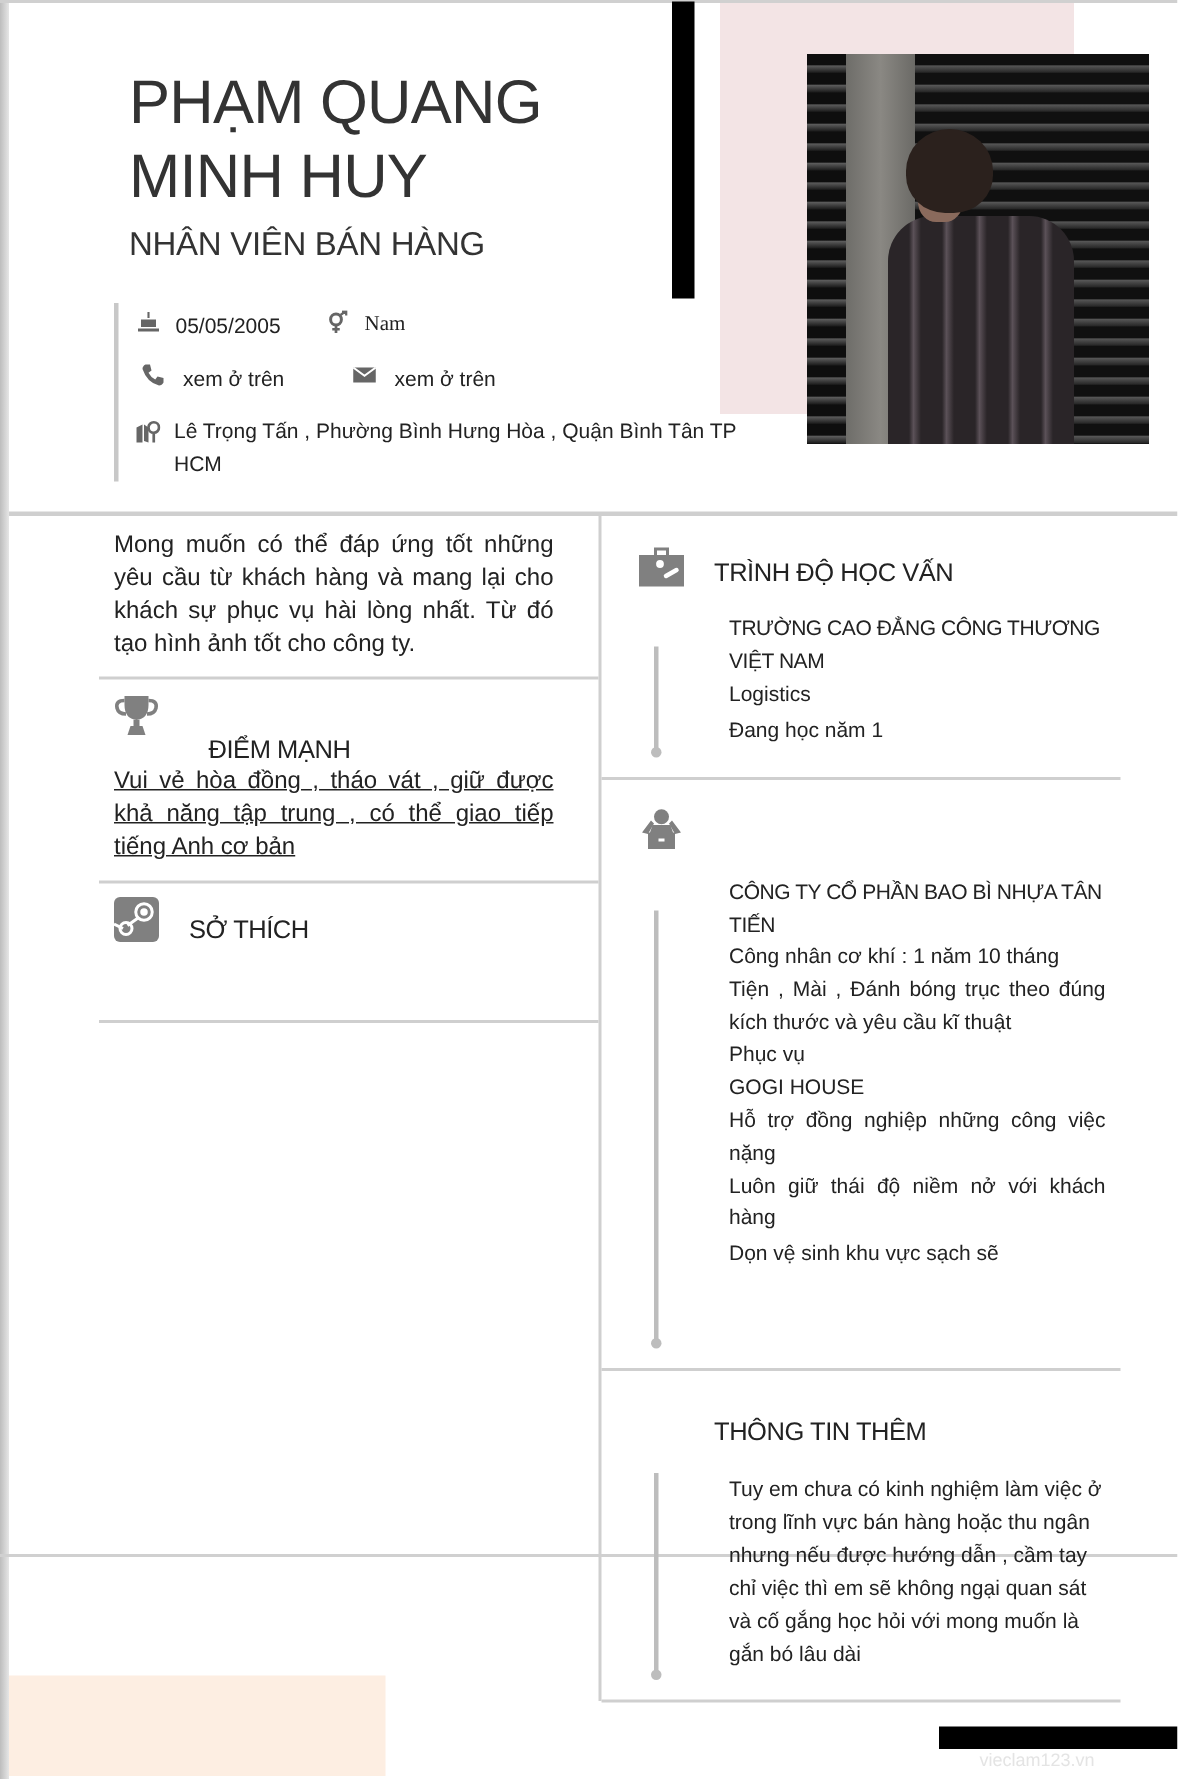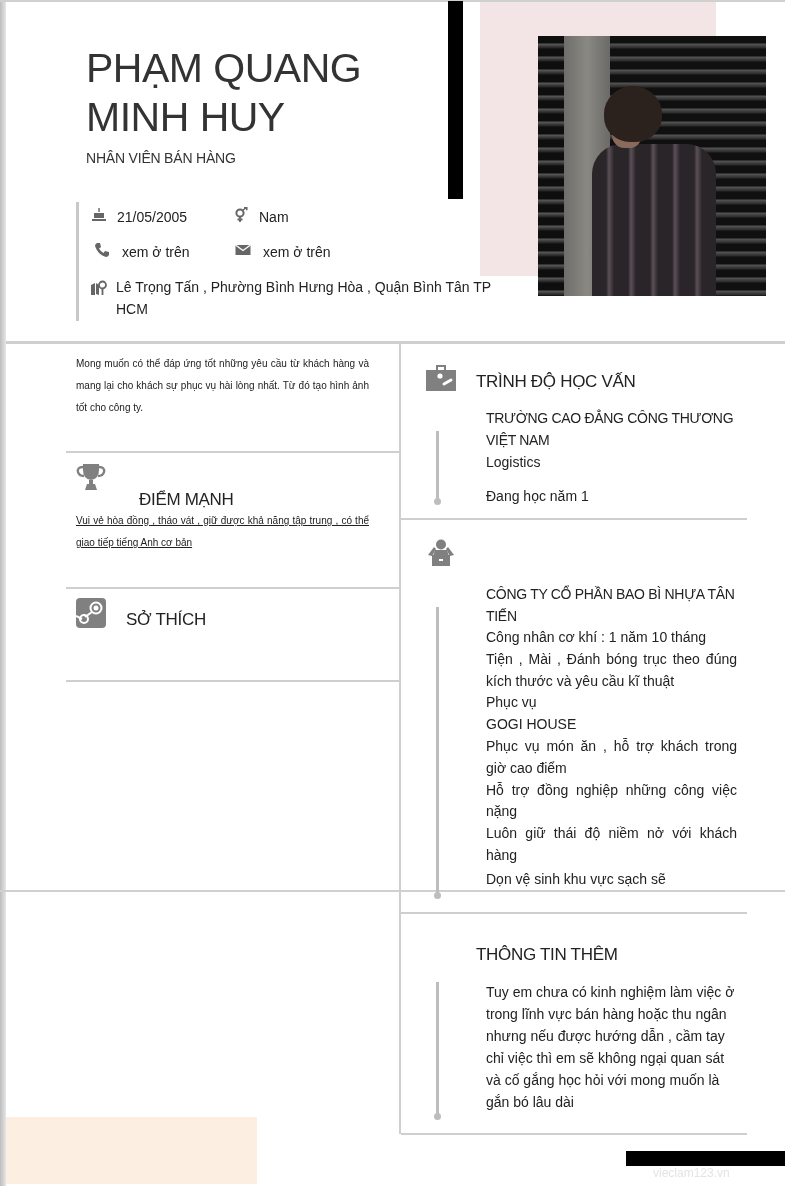--- a/index.html
+++ b/index.html
@@ -1,47 +1,47 @@
 <!DOCTYPE html>
 <html><head>
 <meta charset="utf-8">
 <style>
   * { box-sizing: border-box; margin: 0; padding: 0; }
   html, body { width: 785px; height: 1186px; overflow: hidden; background: #fff; }
   body { font-family: "Liberation Sans", "DejaVu Sans", sans-serif; color: #222; position: relative; }
-  .page { position: absolute; left: 0; top: 0; width: 785px; height: 892px; background: #fff; }
+  .page { position: absolute; left: 0; top: 0; width: 785px; height: 1038px; background: #fff; }
   .edge-left { position: absolute; left: 0; top: 0; width: 6px; height: 1186px; background: linear-gradient(to right, #bdbdbd, #e6e6e6); }
   .edge-top { position: absolute; left: 0; top: 0; width: 785px; height: 2px; background: #d0d0d0; }
   .edge-bottom { position: absolute; left: 0; bottom: 0; width: 785px; height: 2px; background: #d0d0d0; }
 
   .pink-block { position: absolute; left: 480px; top: 2px; width: 236px; height: 274px; background: #f3e4e5; }
   .black-bar { position: absolute; left: 448px; top: 1px; width: 15px; height: 198px; background: #000; }
   .photo { position: absolute; left: 538px; top: 36px; width: 228px; height: 260px; background: #1a1a1a; overflow: hidden; }
   .photo .pillar { position: absolute; left: 26px; top: 0; width: 46px; height: 260px; background: linear-gradient(to right, #6e6d69, #8a8883 50%, #6b6a66); }
   .photo .slats { position: absolute; left: 72px; top: 0; width: 156px; height: 260px;
     background: repeating-linear-gradient(to bottom, #101010 0px, #101010 7px, #555 8px, #2a2a2a 12px, #101010 13px); }
   .photo .slats-l { position: absolute; left: 0; top: 0; width: 26px; height: 260px;
     background: repeating-linear-gradient(to bottom, #0e0e0e 0px, #0e0e0e 7px, #5a5a5a 8px, #222 12px, #0e0e0e 13px); }
   .photo .person-head { position: absolute; left: 66px; top: 50px; width: 58px; height: 56px; border-radius: 50% 50% 45% 45%; background: #2b211d; }
   .photo .person-face { position: absolute; left: 74px; top: 78px; width: 30px; height: 34px; border-radius: 40%; background: #8a6a5c; }
   .photo .person-body { position: absolute; left: 54px; top: 108px; width: 124px; height: 152px; border-radius: 30px 30px 0 0;
     background: repeating-linear-gradient(to right, #2a2528 0px, #2a2528 14px, #5b5158 17px, #2a2528 22px); }
 
   .name { position: absolute; left: 86px; top: 44px; font-size: 41px; line-height: 49px; font-weight: 500; color: #333; letter-spacing: -0.5px; }
-  .role { position: absolute; left: 86px; top: 150px; font-size: 14px; font-weight: 500; color: #333; letter-spacing: -0.2px; }
+  .role { position: absolute; left: 86px; top: 150px; font-size: 22px; font-weight: 500; color: #333; letter-spacing: -0.2px; }
 
   .info { position: absolute; left: 76px; top: 202px; width: 420px; height: 119px; border-left: 3px solid #c8c8c8; }
   .info-row { position: absolute; display: flex; align-items: flex-start; font-size: 14px; color: #222; }
   .info-row .ico { width: 18px; height: 18px; margin-right: 9px; display: inline-flex; align-items: center; justify-content: center; color: #666; }
   .info-row .txt { line-height: 22px; }
 
   .hsep { position: absolute; left: 6px; top: 341px; width: 779px; height: 3px; background: #cfcfcf; }
   .vsep { position: absolute; left: 399px; top: 344px; width: 2px; height: 790px; background: #cfcfcf; }
 
-  .lpara { position: absolute; left: 76px; width: 293px; font-size: 10px; line-height: 22px; text-align: justify; color: #222; }
+  .lpara { position: absolute; left: 76px; width: 293px; font-size: 16px; line-height: 22px; text-align: justify; color: #222; }
   .lsep { position: absolute; left: 66px; width: 333px; height: 2px; background: #cfcfcf; }
   .sec-icon { position: absolute; width: 32px; height: 32px; color: #808080; }
   .sec-title { position: absolute; font-size: 17px; font-weight: 500; color: #222; letter-spacing: -0.3px; }
 
   .rsep { position: absolute; left: 401px; width: 346px; height: 2px; background: #cfcfcf; }
   .timeline { position: absolute; left: 436px; width: 3px; background: #bdbdbd; }
   .timeline::after { content: ""; position: absolute; left: -2px; bottom: -4px; width: 7px; height: 7px; border-radius: 50%; background: #bdbdbd; }
   .rblock { position: absolute; left: 486px; width: 251px; font-size: 14px; line-height: 22px; color: #222; }
   .rblock .bold { font-weight: 400; letter-spacing: -0.3px; }
   .rblock .j { text-align: justify; }
@@ -79,23 +79,23 @@
 
   <div class="info">
     <div class="info-row" style="left:11px; top:4px;">
       <span class="ico">
         <svg width="16" height="16" viewBox="0 0 16 16">
             <rect x="7.3" y="1" width="1.4" height="4" fill="#666"></rect>
             <rect x="3" y="6" width="10" height="5" fill="#666"></rect>
             <rect x="1" y="12" width="14" height="2" fill="#666"></rect>
           </svg>
       </span>
-      <span class="txt">21/05/2005</span>
-    </div>
-    <div class="info-row" style="left:153px; top:4px;">
+      <span class="txt">05/05/2005</span>
+    </div>
+    <div class="info-row" style="left:137px; top:4px;font-family:Liberation Serif, serif;">
       <span class="ico">
         <svg width="16" height="16" viewBox="0 0 16 16">
             <circle cx="7" cy="6" r="3.6" fill="none" stroke="#666" stroke-width="2"></circle>
             <path d="M7 10 v5 M4.5 12.5 h5" stroke="#666" stroke-width="1.8"></path>
             <path d="M10 3 L13.5 0.5 M11 0.5 h2.8 v2.8" stroke="#666" stroke-width="1.5" fill="none"></path>
           </svg>
       </span>
       <span class="txt">Nam</span>
     </div>
     <div class="info-row" style="left:14px; top:39px;">
@@ -165,41 +165,40 @@
         <rect x="0" y="6" width="30" height="21" fill="#808080"></rect>
         <circle cx="14" cy="12" r="2.6" fill="#fff"></circle>
         <path d="M18 20 L25 16" stroke="#fff" stroke-width="3" stroke-linecap="round"></path>
       </svg>
   </div>
   <div class="sec-title" style="left:476px; top:372px;">TRÌNH ĐỘ HỌC VẤN</div>
   <div class="timeline" style="top:431px; height:70px;"></div>
   <div class="rblock" style="top:407px;">
     <div class="bold">TRƯỜNG CAO ĐẲNG CÔNG THƯƠNG VIỆT NAM</div>
     <div>Logistics</div>
-    <div style="margin-top:12px;">Đang học năm 1</div>
+    <div style="margin-top:2px;">Đang học năm 1</div>
   </div>
   <div class="rsep" style="top:518px;"></div>
 
   <div class="sec-icon" style="left:425px; top:539px;">
     <svg width="32" height="28" viewBox="0 0 32 28">
         <circle cx="16" cy="5.5" r="5" fill="#808080"></circle>
         <path d="M3 16 L9 8 L11 10 L7 17 Z M29 16 L23 8 L21 10 L25 17 Z" fill="#808080"></path>
         <path d="M10 11 H22 L24 17 H8 Z" fill="#808080"></path>
         <rect x="7" y="16" width="18" height="11" fill="#808080"></rect>
         <rect x="14" y="20" width="4" height="2" fill="#fff"></rect>
       </svg>
   </div>
   <div class="timeline" style="top:607px; height:288px;"></div>
   <div class="rblock" style="top:583px;">
     <div class="bold">CÔNG TY CỔ PHẦN BAO BÌ NHỰA TÂN TIẾN</div>
     <div class="ln">Công nhân cơ khí : 1 năm 10 tháng</div>
     <div class="ln j">Tiện , Mài , Đánh bóng trục theo đúng kích thước và yêu cầu kĩ thuật</div>
     <div class="ln">Phục vụ</div>
     <div class="ln">GOGI HOUSE</div>
-    <div class="ln j">Phục vụ món ăn , hỗ trợ khách trong giờ cao điểm</div>
     <div class="ln j">Hỗ trợ đồng nghiệp những công việc nặng</div>
     <div class="ln j">Luôn giữ thái độ niềm nở với khách hàng</div>
     <div class="ln" style="margin-top:2px;">Dọn vệ sinh khu vực sạch sẽ</div>
   </div>
   <div class="rsep" style="top:912px;"></div>
 
   <div class="sec-title" style="left:476px; top:945px;">THÔNG TIN THÊM</div>
   <div class="timeline" style="top:982px; height:134px;"></div>
   <div class="rblock j" style="top:981px;">Tuy em chưa có kinh nghiệm làm việc ở trong lĩnh vực bán hàng hoặc thu ngân nhưng nếu được hướng dẫn , cầm tay chỉ việc thì em sẽ không ngại quan sát và cố gắng học hỏi với mong muốn là gắn bó lâu dài</div>
   <div class="rsep" style="top:1133px;"></div>

